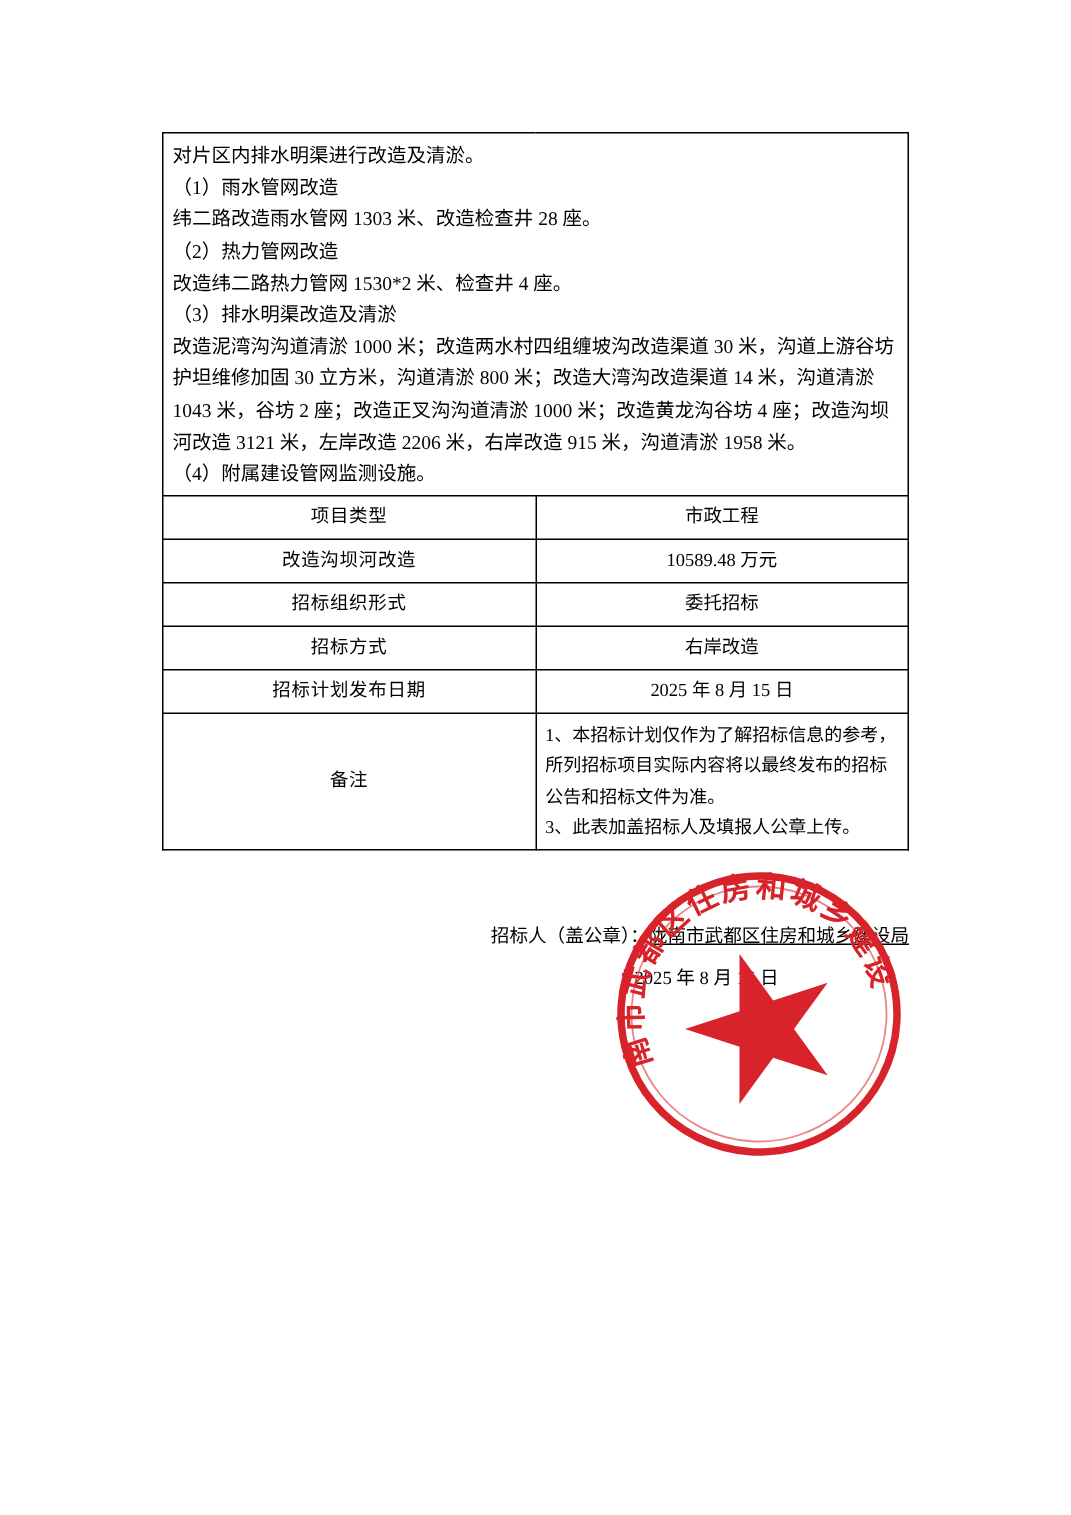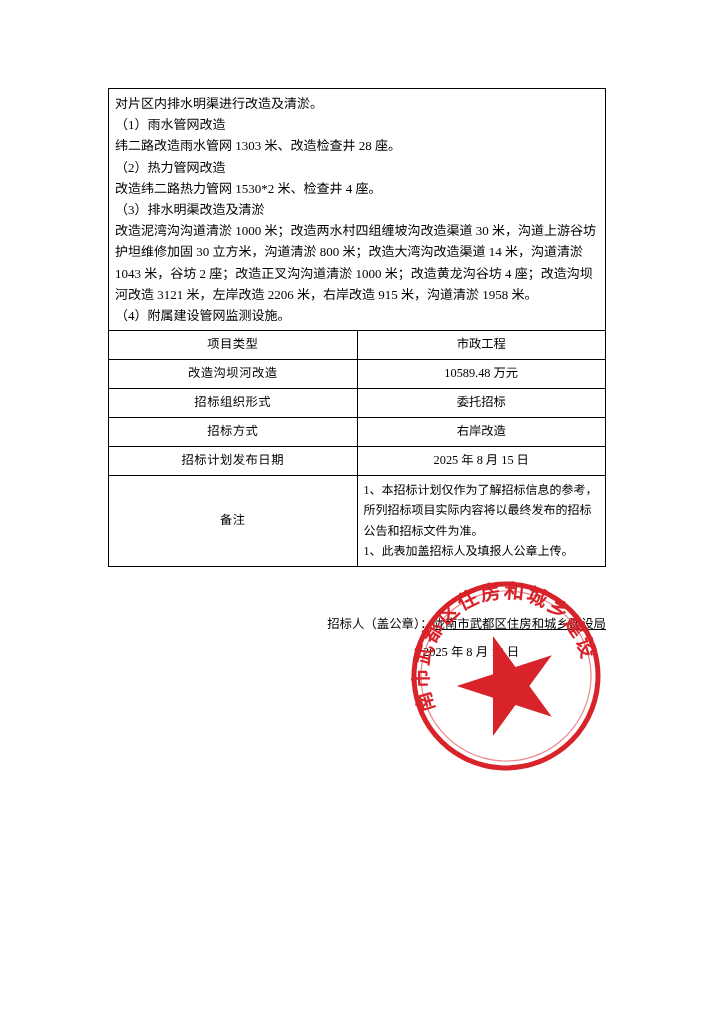--- a/index.html
+++ b/index.html
@@ -140,21 +140,21 @@
 
       <tr>
         <td class="label-cell">招标计划发布日期</td>
         <td class="value-cell">2025 年 8 月 15 日</td>
       </tr>
 
       <tr>
         <td class="label-cell">备注</td>
         <td class="value-cell left note-cell">
           <p>1、本招标计划仅作为了解招标信息的参考，所列招标项目实际内容将以最终发布的招标公告和招标文件为准。</p>
-          <p>1、此表加盖招标人及填报人公章上传。</p>
+          <p>3、此表加盖招标人及填报人公章上传。</p>
         </td>
       </tr>
     </tbody>
   </table>
 
   <div class="sign-block">
     <div class="sign-line">
       <span>招标人（盖公章）：</span><span class="sign-underline">陇南市武都区住房和城乡建设局</span>
     </div>
     <div class="sign-date">2025 年 8 月 15 日</div>

